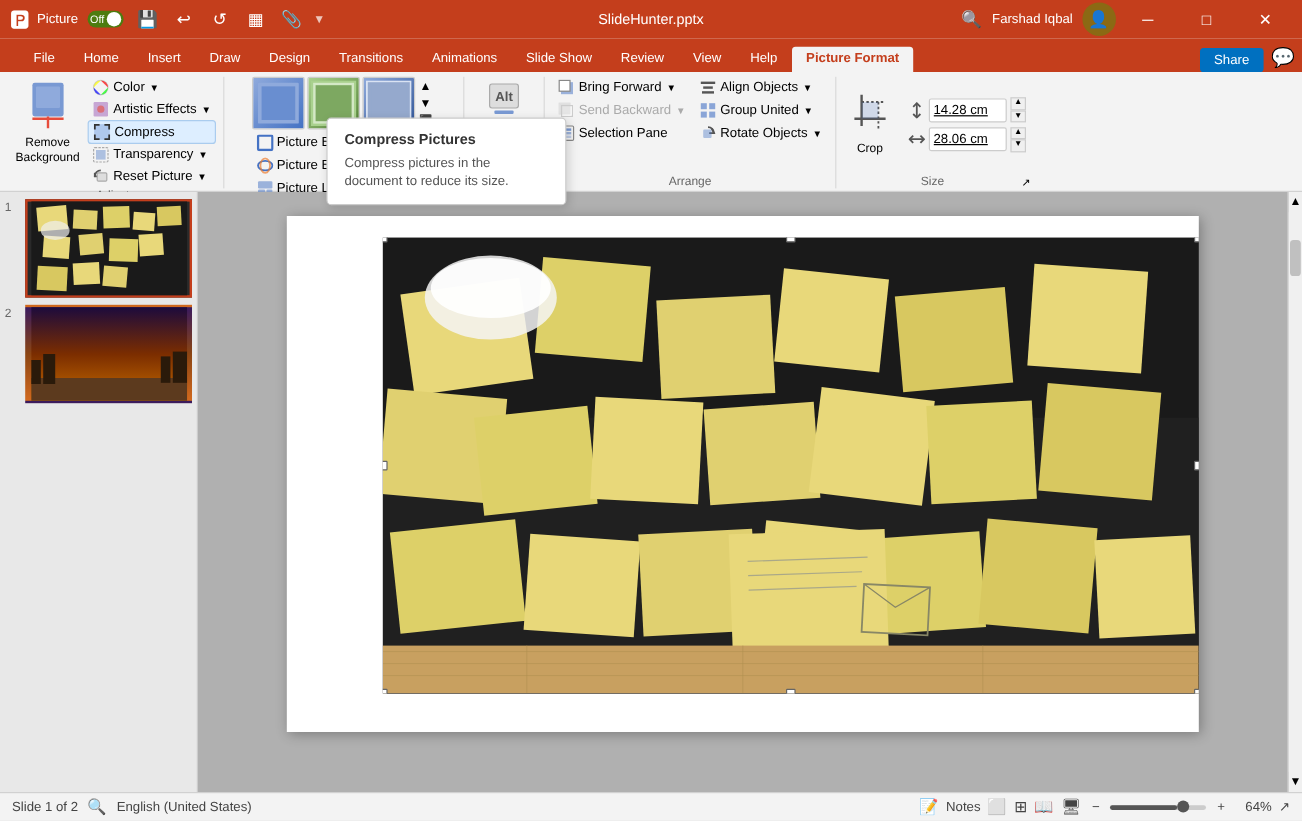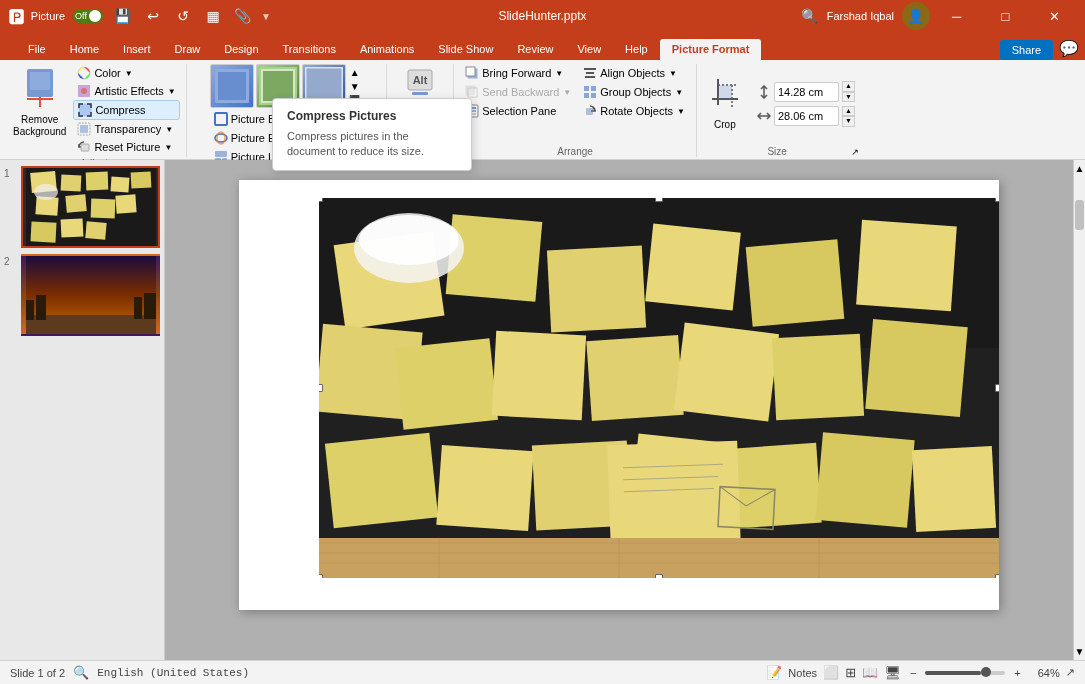--- a/index.html
+++ b/index.html
@@ -164,20 +164,21 @@
     .arrange-btn.disabled { color: #aaa; cursor: default; }
 
     
     .size-inputs { display: flex; flex-direction: column; gap: 4px; padding: 4px; }
     .size-row { display: flex; align-items: center; gap: 3px; }
     .size-input {
       width: 65px; height: 20px;
       border: 1px solid #ccc; border-radius: 2px;
       padding: 0 3px; font-size: 11px;
       background: white;
+      text-decoration: underline;
     }
     .size-spinner { display: flex; flex-direction: column; }
     .size-spin-btn { font-size: 7px; cursor: pointer; padding: 0 2px; line-height: 1.2; border: 1px solid #ccc; background: #f0f0f0; }
 
     
     #tooltip-popup {
       position: absolute;
       top: 98px;
       left: 272px;
       background: white;
@@ -575,21 +576,21 @@
           <span>Align Objects</span>
           <span class="dropdown-arrow">▼</span>
         </div>
         <div class="arrange-btn">
           <svg width="14" height="14" viewBox="0 0 14 14">
               <rect x="1" y="1" width="5" height="5" fill="#4472c4" opacity="0.6"></rect>
               <rect x="8" y="1" width="5" height="5" fill="#4472c4" opacity="0.6"></rect>
               <rect x="1" y="8" width="5" height="5" fill="#4472c4" opacity="0.6"></rect>
               <rect x="8" y="8" width="5" height="5" fill="#4472c4" opacity="0.6"></rect>
             </svg>
-          <span>Group Objects</span>
+          <span>Group United</span>
           <span class="dropdown-arrow">▼</span>
         </div>
         <div class="arrange-btn">
           <svg width="14" height="14" viewBox="0 0 14 14">
               <path d="M7 2 A5 5 0 0 1 12 7" fill="none" stroke="#555" stroke-width="1.5"></path>
               <polyline points="10,3 12,7 8,7" fill="none" stroke="#555" stroke-width="1.5"></polyline>
               <rect x="3" y="4" width="7" height="7" rx="1" fill="#4472c4" opacity="0.4"></rect>
             </svg>
           <span>Rotate Objects</span>
           <span class="dropdown-arrow">▼</span>
@@ -777,21 +778,21 @@
       <div class="scroll-thumb"></div>
     </div>
     <span class="scroll-arrow">▼</span>
   </div>
 </div>
 
 <div id="status-bar">
   <div class="left">
     <span>Slide 1 of 2</span>
     <span style="font-size:13px;cursor:pointer;" title="Accessibility">🔍</span>
-    <span style="cursor:pointer;font-family:Liberation Mono, monospace;">English (United States)</span>
+    <span style="cursor:pointer;">English (United States)</span>
   </div>
   <div class="right">
     <span class="status-icon">📝</span>
     <span style="cursor:pointer;">Notes</span>
     <span class="status-icon">⬜</span>
     <span class="status-icon">⊞</span>
     <span class="status-icon">📖</span>
     <span class="status-icon">🖥</span>
     <span style="font-size:11px;margin:0 3px;">−</span>
     <div class="zoom-slider">

